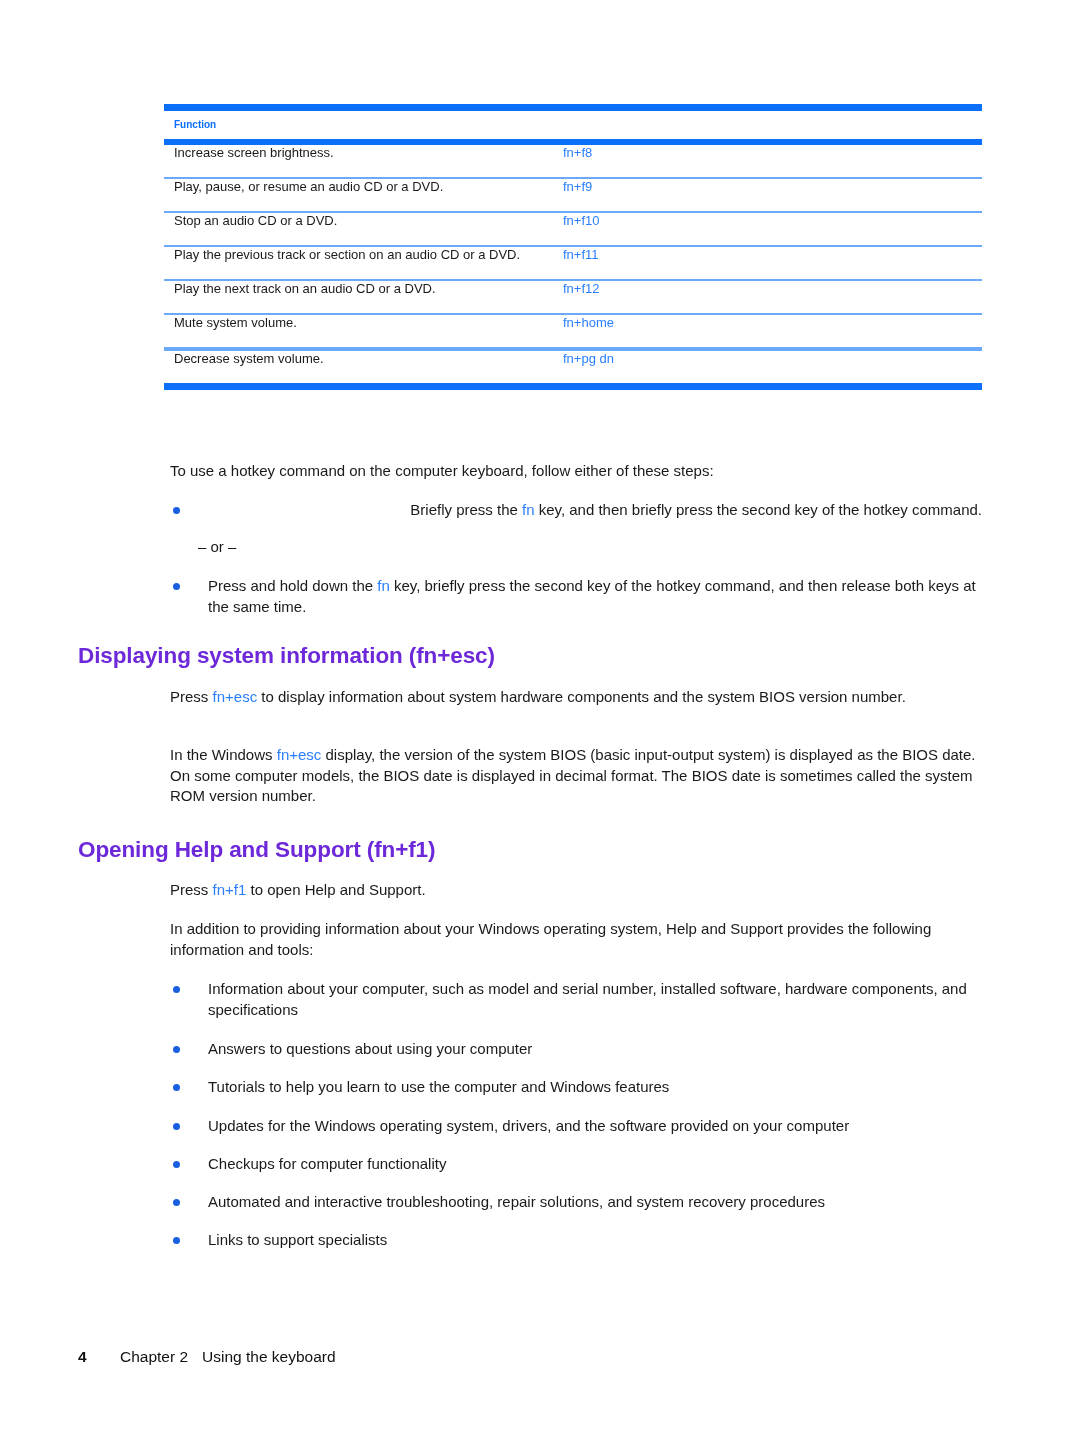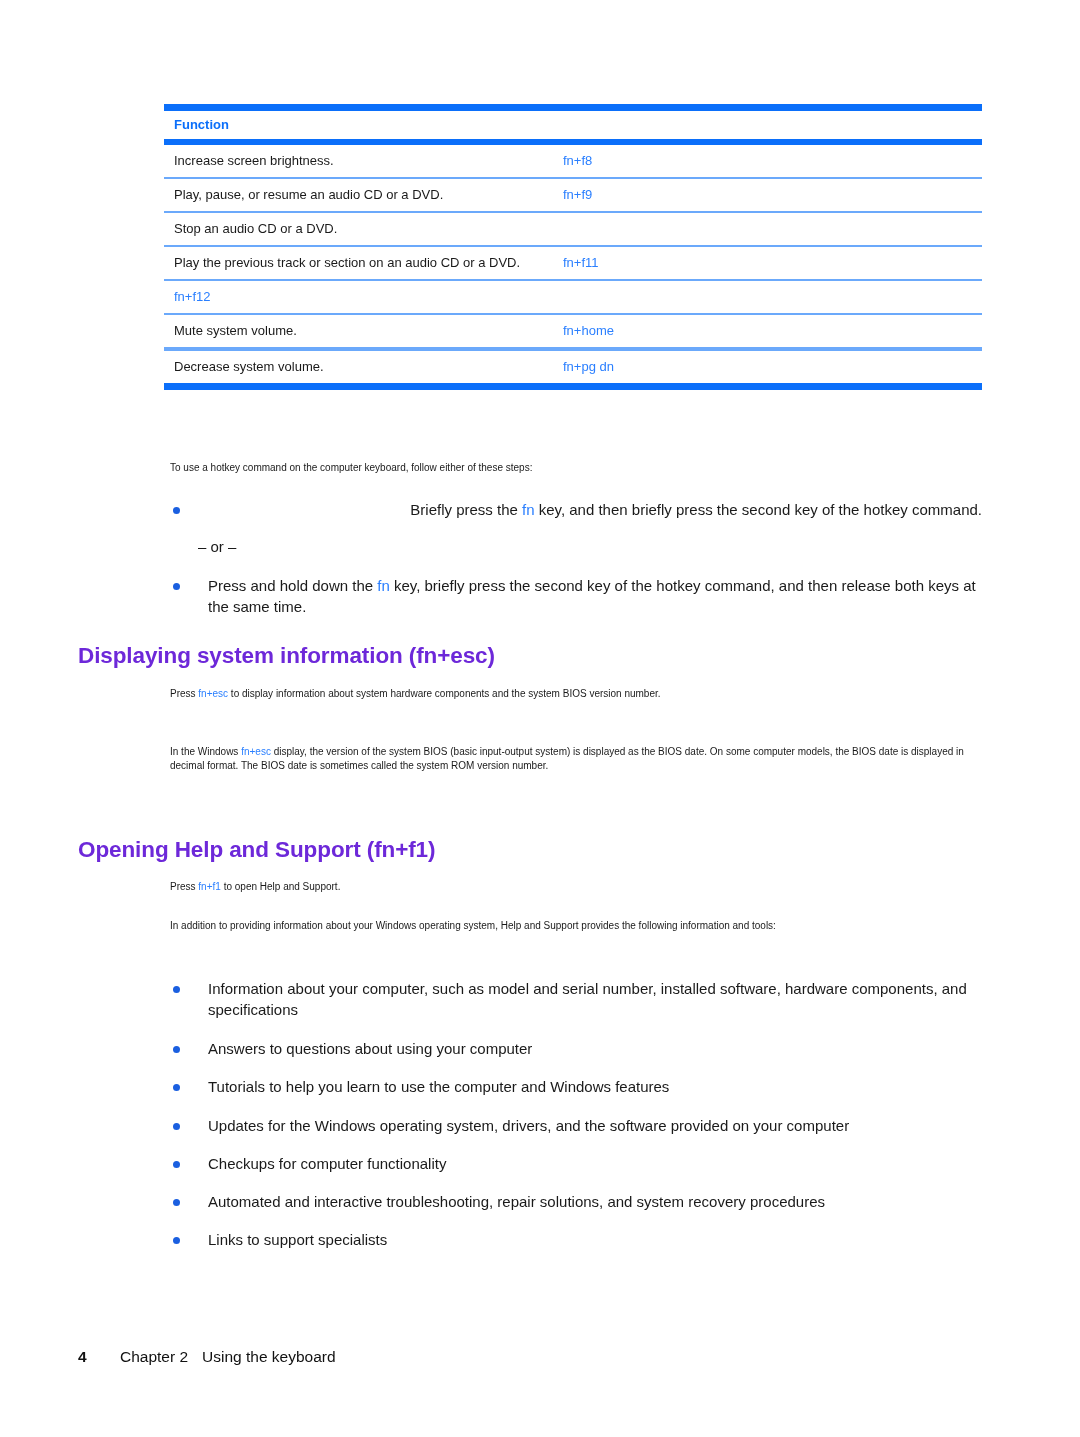--- a/index.html
+++ b/index.html
@@ -54,26 +54,25 @@
   .thead-row {
     display: flex;
     align-items: center;
     height: 28px;
     padding: 0 0 0 10px;
     box-sizing: border-box;
   }
   .thead-row .cell {
     color: #0b6ffa;
     font-weight: bold;
-    font-size: 13px;
+    font-size: 10px;
   }
 
   .tbody-row {
     display: flex;
-    align-items: center;
     min-height: 32px;
     padding: 0 0 0 10px;
     box-sizing: border-box;
   }
   .cell-function {
     width: 389px;
     flex: 0 0 389px;
     font-size: 13px;
     color: #1a1a1a;
     line-height: 1.25;
@@ -83,21 +82,21 @@
     font-size: 13px;
     color: #2a7fff;
     line-height: 1.25;
   }
   .thead-row .cell-function { width: 389px; flex: 0 0 389px; }
 
   .para {
     position: absolute;
     left: 170px;
     width: 812px;
-    font-size: 10px;
+    font-size: 15px;
     line-height: 1.38;
     color: #1a1a1a;
   }
 
   .heading {
     position: absolute;
     left: 78px;
     width: 920px;
     font-size: 22.5px;
     font-weight: bold;
@@ -178,30 +177,32 @@
     <div class="rule-row"></div>
 
     <div class="tbody-row">
       <div class="cell-function">Play, pause, or resume an audio CD or a DVD.</div>
       <div class="cell-hotkey">fn+f9</div>
     </div>
     <div class="rule-row"></div>
 
     <div class="tbody-row">
       <div class="cell-function">Stop an audio CD or a DVD.</div>
+      <div class="cell-hotkey">fn+f10</div>
     </div>
     <div class="rule-row"></div>
 
     <div class="tbody-row">
       <div class="cell-function">Play the previous track or section on an audio CD or a DVD.</div>
       <div class="cell-hotkey">fn+f11</div>
     </div>
     <div class="rule-row"></div>
 
     <div class="tbody-row">
+      <div class="cell-function">Play the next track on an audio CD or a DVD.</div>
       <div class="cell-hotkey">fn+f12</div>
     </div>
     <div class="rule-row"></div>
 
     <div class="tbody-row">
       <div class="cell-function">Mute system volume.</div>
       <div class="cell-hotkey">fn+home</div>
     </div>
     <div class="rule-row"></div>
 

